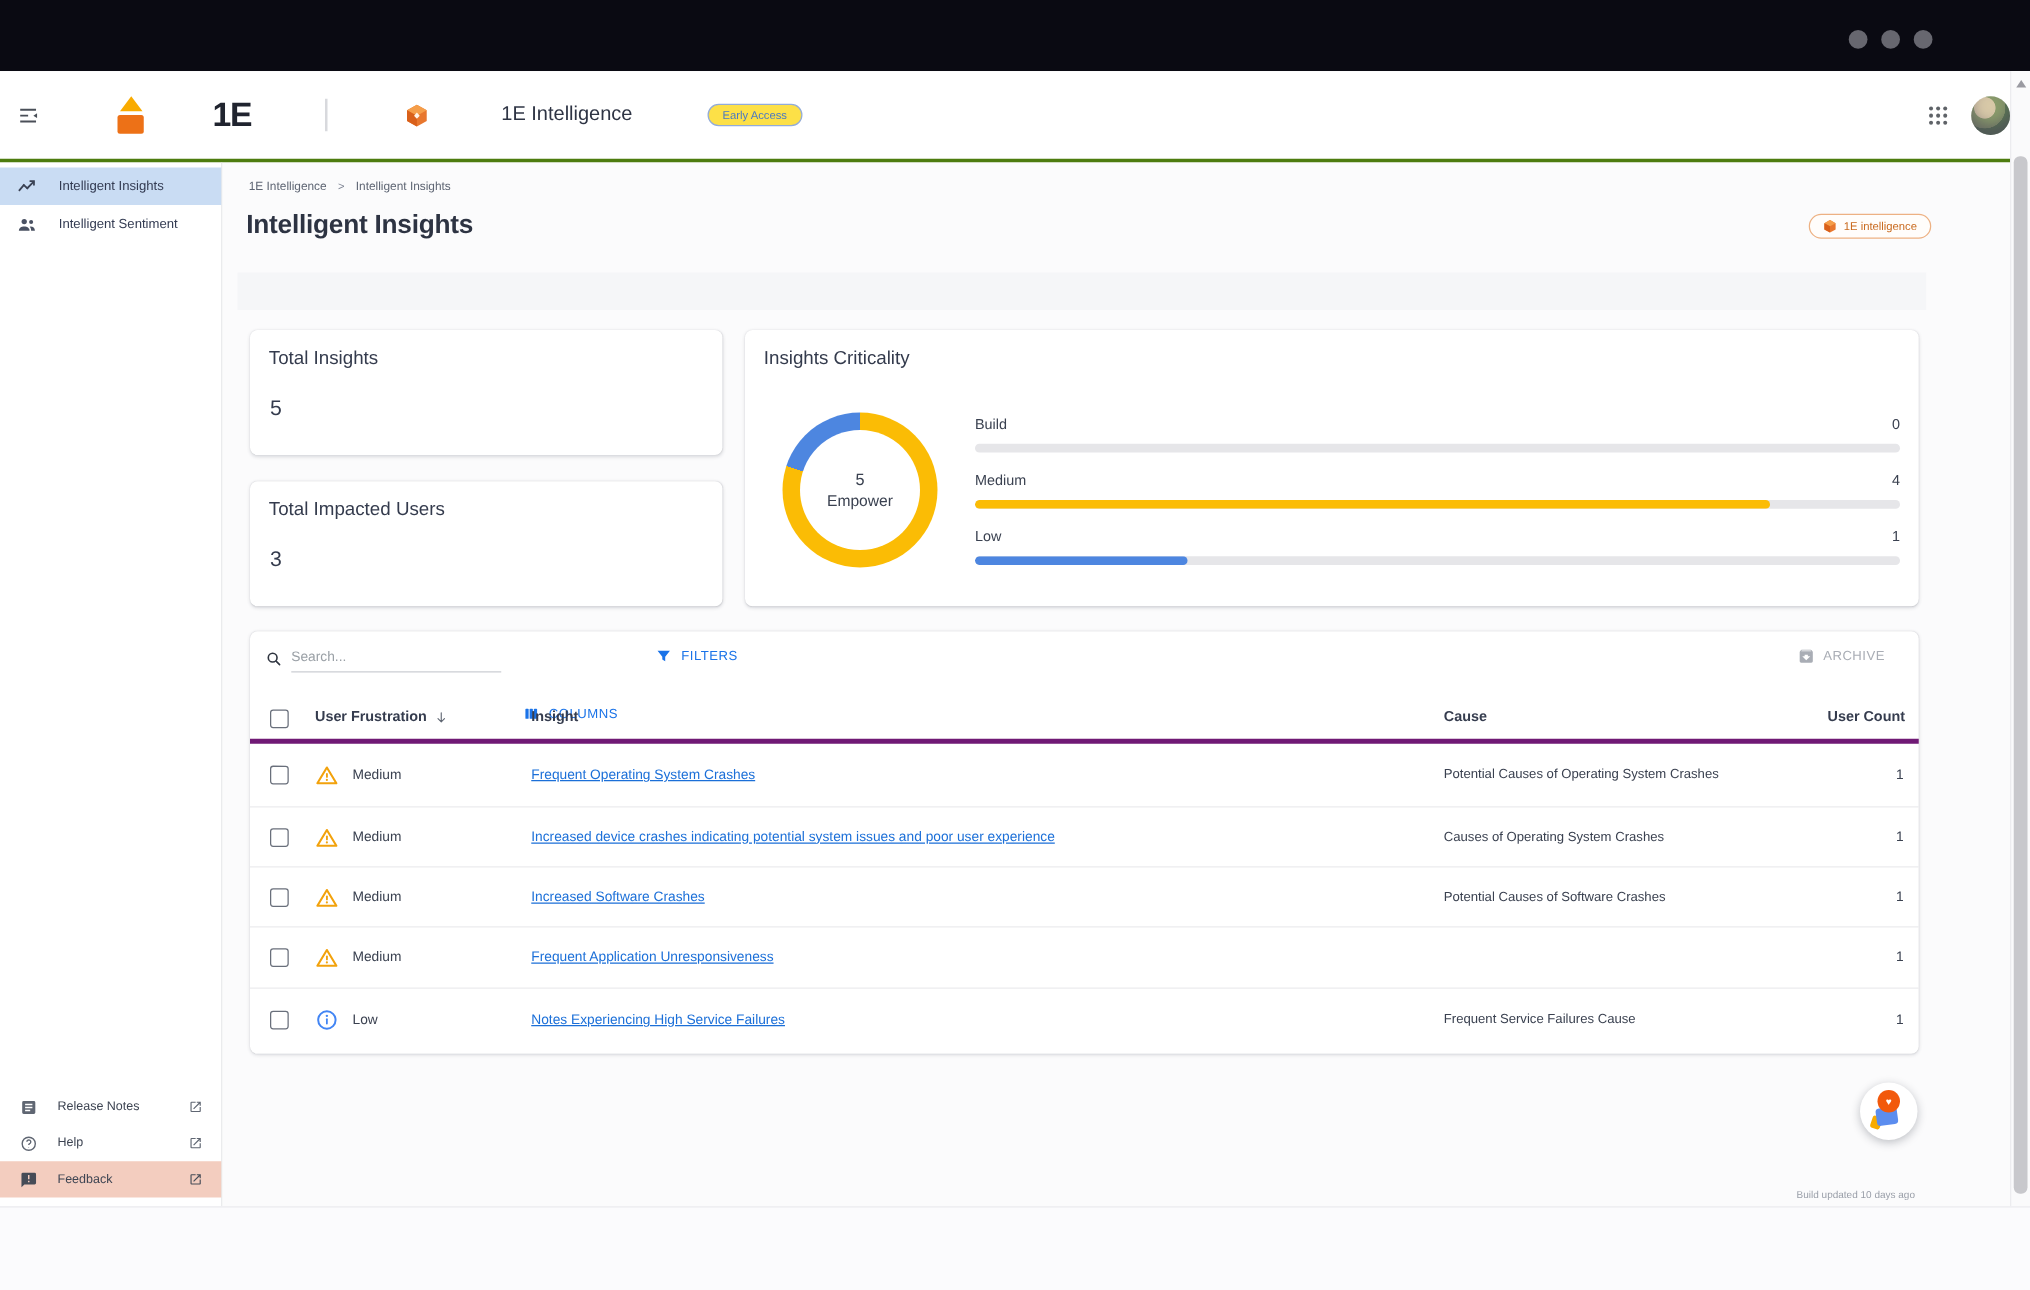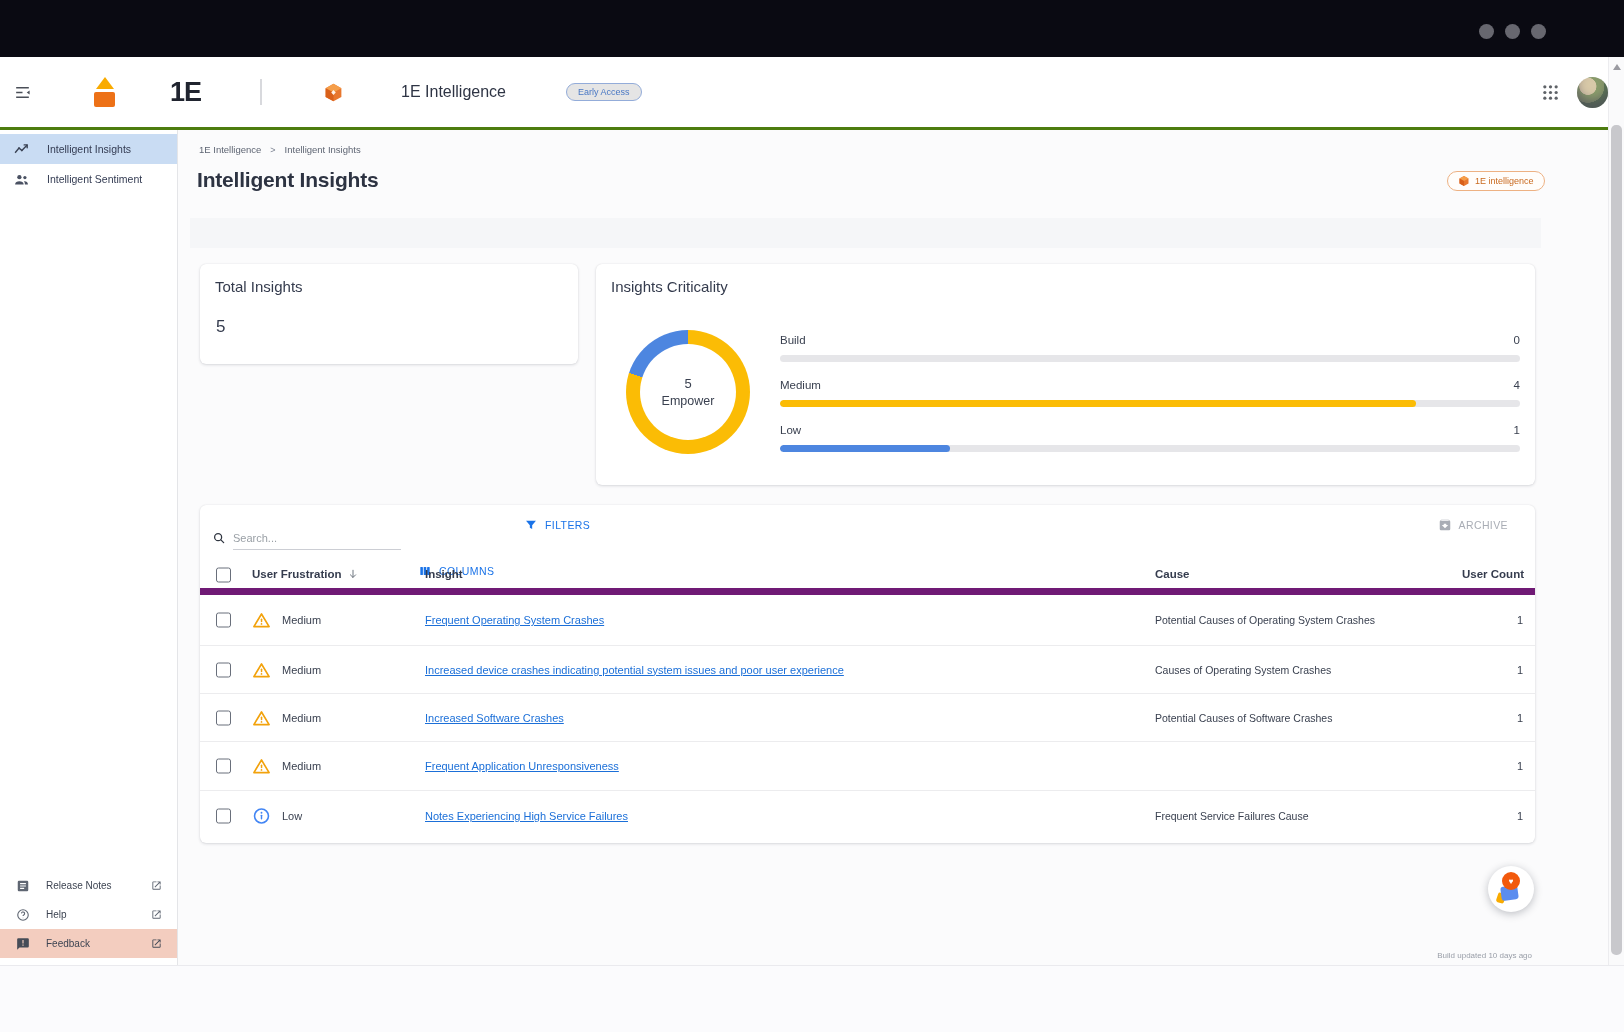--- a/index.html
+++ b/index.html
@@ -18,21 +18,21 @@
   .app-header{position:absolute;left:0;top:0;width:1624px;height:73px;background:#fff;
               border-bottom:3px solid #4d7c0f;display:flex;align-items:center;padding-left:13px;gap:48px;}
   .icon-btn{background:none;border:none;cursor:pointer;display:flex;align-items:center;justify-content:center;}
   .logo-mark{position:relative;width:27px;height:36px;margin-left:13px;}
   .logo-tri{position:absolute;left:3px;top:3px;width:0;height:0;border-left:9px solid transparent;border-right:9px solid transparent;border-bottom:12px solid #F9AB00;}
   .logo-sq{position:absolute;left:1px;top:18px;width:21px;height:15px;background:#ED7117;border-radius:2px;}
   .logo-text{font-size:27px;font-weight:800;color:#20242F;letter-spacing:-1px;margin-left:2px;}
   .hdr-divider{width:2px;height:26px;background:#D8D9DD;margin:0 13px 0 11px;}
   .product-name{font-size:16px;color:#2E3444;font-weight:500;margin-left:9px;}
   .ea-badge{margin-left:12px;border:1px solid #93ACD9;border-radius:11px;padding:3px 11px;
-            font-size:9px;color:#4A78C4;font-weight:500;background:#e5e5e5;}
+            font-size:9px;color:#4A78C4;font-weight:500;background:#fde047;}
   .hdr-right{margin-left:auto;display:flex;align-items:center;gap:18px;padding-right:16px;}
   .avatar{width:31px;height:31px;border-radius:50%;border:none;cursor:pointer;
           background:radial-gradient(circle at 35% 30%,#D8C9A8 0 28%,#8A9C6B 30% 55%,#5C7A52 56% 100%);
           box-shadow:inset 0 -8px 10px rgba(70,60,90,.55);}
 
   
   .sidebar{position:absolute;left:0;top:73px;width:178px;height:835px;background:#fff;border-right:1px solid #E4E5E8;}
   .side-item{height:30px;display:flex;align-items:center;padding-left:13px;gap:17px;cursor:pointer;}
   .side-item:first-child{margin-top:4px;}
   .side-item.active{background:#C9DCF3;}
@@ -69,30 +69,30 @@
   .donut-center{position:absolute;inset:0;display:flex;flex-direction:column;align-items:center;justify-content:center;gap:3px;z-index:2;}
   .donut-center .dc-val{font-size:13px;color:#3A4150;}
   .donut-center .dc-lbl{font-size:12.5px;color:#3A4150;}
   .leg-label{position:absolute;left:184px;font-size:11.5px;color:#3A4150;}
   .leg-value{position:absolute;right:15px;font-size:11.5px;color:#3A4150;}
   .leg-track{position:absolute;left:184px;width:740px;height:7px;border-radius:4px;background:#E6E6E9;overflow:hidden;}
   .leg-fill{display:block;height:100%;border-radius:4px;width:0;}
 
   
   .table-card{left:22px;top:375px;width:1335px;height:338px;}
-  .search-wrap{position:absolute;left:12px;top:24px;display:flex;align-items:center;gap:7px;}
+  .search-wrap{position:absolute;left:12px;top:12px;display:flex;align-items:flex-end;gap:7px;}
   .search-input{width:168px;border:none;outline:none;border-bottom:1px solid #CCCED4;background:transparent;
                 font-size:11px;padding:3px 0 5px 0;color:#3A4150;font-family:"Liberation Sans",sans-serif;}
   .search-input::placeholder{color:#9AA0A6;}
   .tool-btn{position:absolute;top:13px;display:flex;align-items:center;gap:7px;background:none;border:none;cursor:pointer;
             font-size:10.5px;font-weight:500;letter-spacing:.4px;color:#1A73E8;font-family:"Liberation Sans",sans-serif;}
   .btn-columns{left:218px;margin-top:46px;}
   .btn-filters{left:324px;}
   .btn-archive{right:27px;color:#A9ADB5;cursor:default;}
-  .thead{position:absolute;left:0;top:50px;width:1335px;height:40px;border-bottom:7px solid #701a75;text-decoration:underline;}
+  .thead{position:absolute;left:0;top:50px;width:1335px;height:40px;border-bottom:4px solid #701a75;text-decoration:underline;}
   .th{position:absolute;top:13px;font-size:11.5px;font-weight:600;color:#353C4E;}
   .th-uf{left:52px;display:flex;align-items:center;gap:6px;cursor:pointer;}
   .th-insight{left:225px;}
   .th-cause{left:955px;}
   .th-count{right:11px;}
   .cb{position:absolute;left:16px;top:50%;transform:translateY(-50%);width:15px;height:15px;
       border:1.6px solid #696F7B;border-radius:2.5px;background:#fff;cursor:pointer;}
   .trow{position:absolute;left:0;width:1335px;border-bottom:1px solid #ECECEE;}
   .trow:last-child{border-bottom:none;}
   .sev-ic{position:absolute;left:52px;top:50%;transform:translateY(-50%);display:flex;}
@@ -259,20 +259,24 @@
       </span>
       <span>1E intelligence</span>
     </div>
 
     <div class="sub-band"></div>
 
     <section class="card stat-card-1">
       <div class="stat-title">Total Insights</div>
       <div class="stat-value">5</div>
     </section>
+    <section class="card stat-card-2">
+      <div class="stat-title">Total Impacted Users</div>
+      <div class="stat-value">3</div>
+    </section>
 
     <section class="card crit-card">
       <div class="crit-title">Insights Criticality</div>
 
       <div class="donut" style="background: conic-gradient(rgb(251, 188, 5) 0deg, rgb(251, 188, 5) 288deg, rgb(77, 134, 224) 288deg, rgb(77, 134, 224) 360deg);">
         <div class="donut-center">
           <span class="dc-val">5</span>
           <span class="dc-lbl">Empower</span>
         </div>
       </div>

